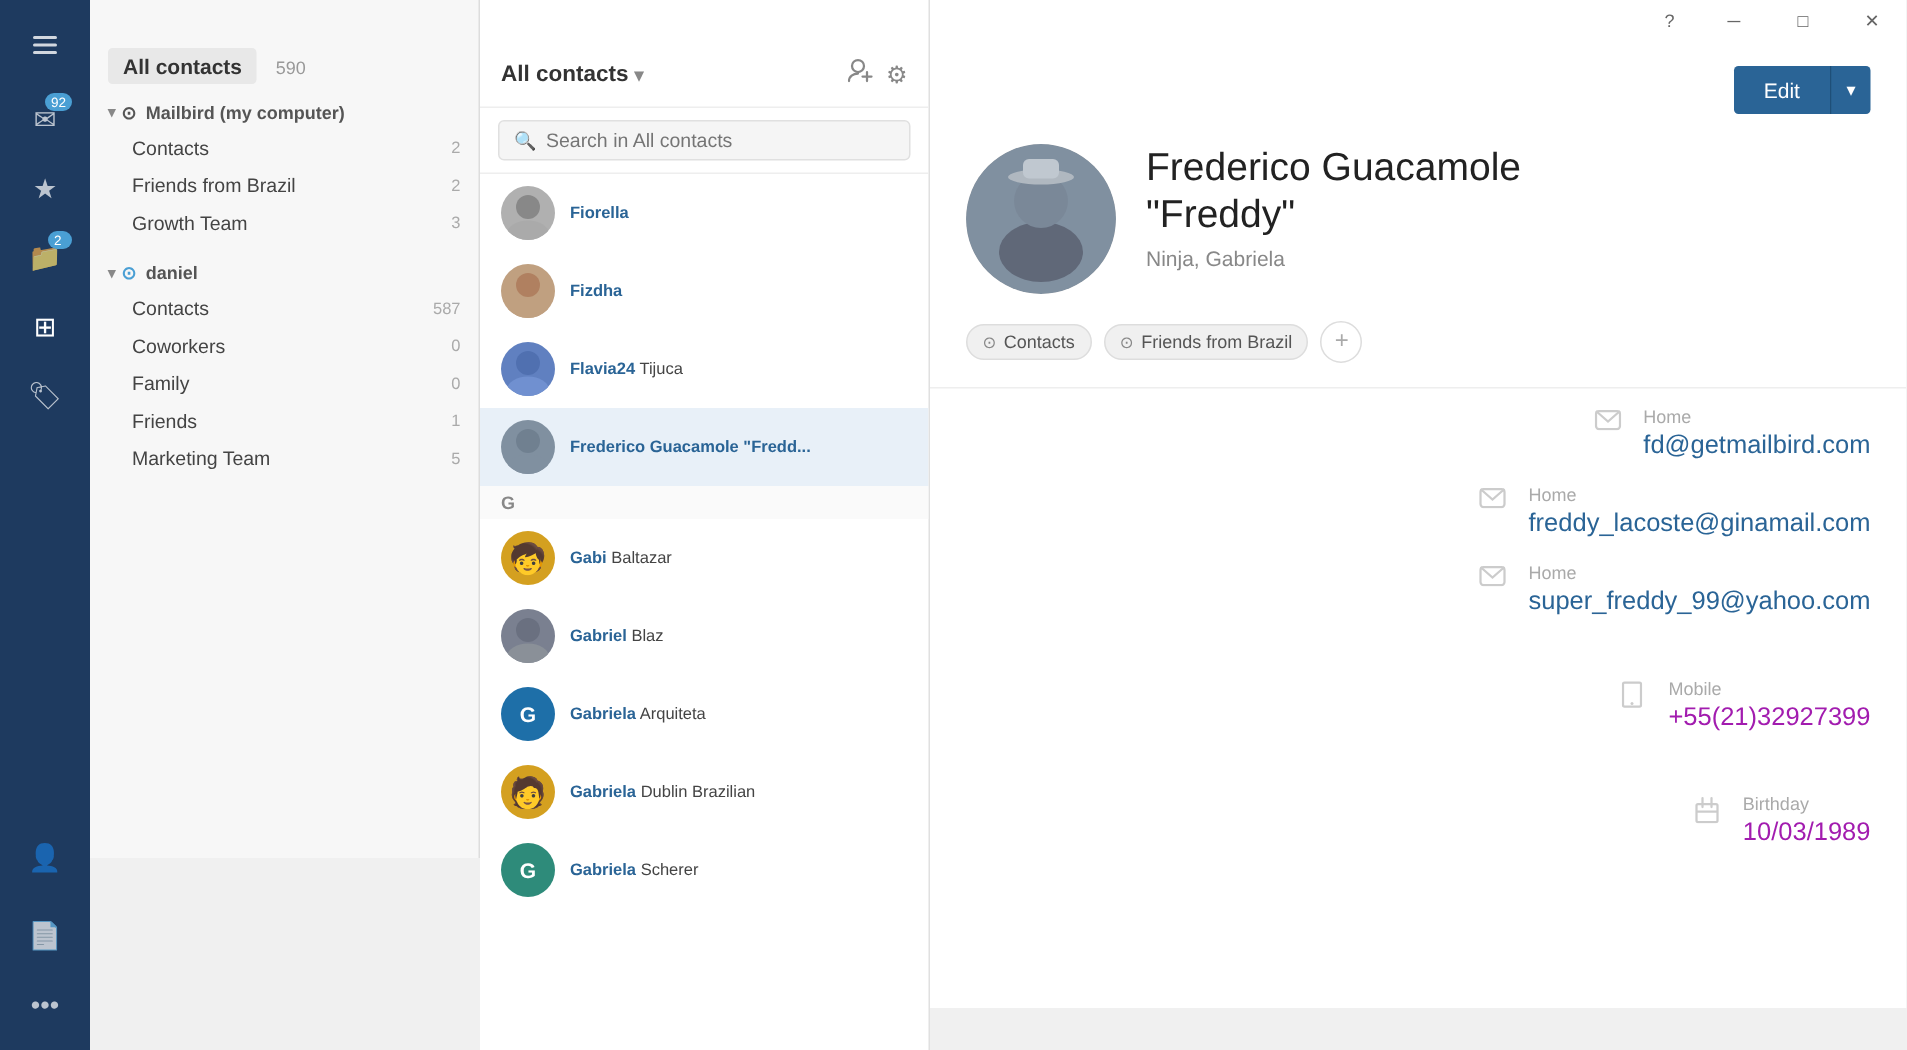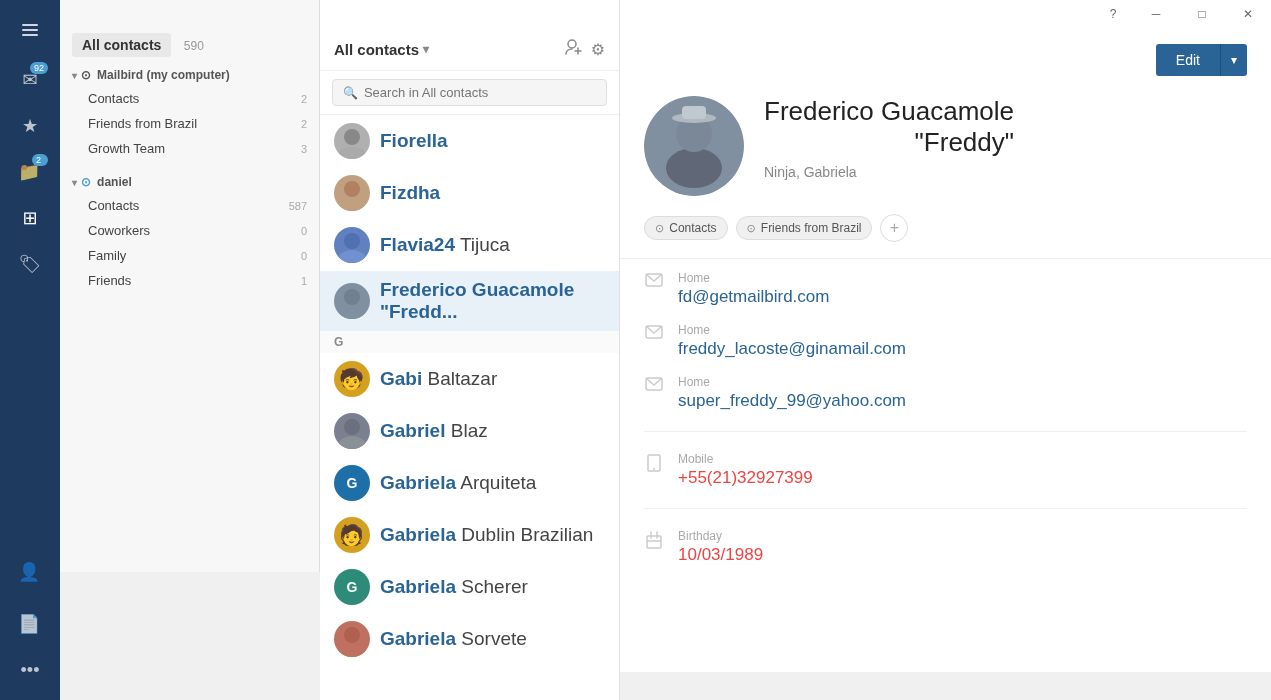--- a/index.html
+++ b/index.html
@@ -97,21 +97,21 @@
     }
     .contact-row {
       display: flex; align-items: center; padding: 8px 14px; cursor: pointer; gap: 10px;
     }
     .contact-row.selected { background: #e8f0f8; }
     .contact-avatar {
       width: 36px; height: 36px; border-radius: 50%; flex-shrink: 0; overflow: hidden;
       display: flex; align-items: center; justify-content: center; font-size: 14px; font-weight: 600;
       color: white;
     }
-    .contact-name { font-size: 19px; }
+    .contact-name { font-size: 11px; }
     .contact-name .first { font-weight: 600; color: #2a6496; }
     .contact-name .last { color: #444; }
 
     
     .detail-panel {
       flex: 1; height: 672px; background: white; display: flex; flex-direction: column;
       padding-top: 28px;
     }
     .detail-header {
       padding: 16px 24px 0 24px; display: flex; align-items: flex-start; justify-content: space-between;
@@ -127,44 +127,44 @@
 
     .detail-profile {
       display: flex; align-items: flex-start; padding: 20px 24px 10px 24px; gap: 20px;
     }
     .profile-avatar {
       width: 100px; height: 100px; border-radius: 50%; overflow: hidden; flex-shrink: 0;
       background: #ccc; display: flex; align-items: center; justify-content: center;
     }
     .profile-avatar svg { width: 100px; height: 100px; }
     .profile-info { display: flex; flex-direction: column; }
-    .profile-name { font-size: 26px; font-weight: 400; color: #222; line-height: 1.2; text-align: right; }
+    .profile-name { font-size: 26px; font-weight: 400; color: #222; line-height: 1.2; }
     .profile-title { font-size: 14px; color: #888; margin-top: 6px; }
 
     .group-tags {
       display: flex; align-items: center; gap: 8px; padding: 8px 24px 16px 24px;
       border-bottom: 1px solid #eee;
     }
     .group-tag {
       display: flex; align-items: center; gap: 5px; background: #f0f0f0; border: 1px solid #ddd;
       border-radius: 12px; padding: 4px 10px; font-size: 12px; color: #555; cursor: pointer;
     }
     .group-tag .tag-icon { font-size: 11px; color: #888; }
     .add-tag-btn {
       width: 28px; height: 28px; border-radius: 50%; border: 1px solid #ddd; background: white;
       display: flex; align-items: center; justify-content: center; color: #aaa; cursor: pointer; font-size: 16px;
     }
 
-    .detail-fields { padding: 12px 24px; display: flex; flex-direction: column; gap: 16px; }
+    .detail-fields { padding: 12px 24px; display: flex; flex-direction: column; gap: 16px; align-items: flex-end; }
     .field-row { display: flex; align-items: flex-start; gap: 14px; }
     .field-icon { color: #bbb; font-size: 16px; margin-top: 2px; flex-shrink: 0; width: 20px; text-align: center; }
     .field-content { display: flex; flex-direction: column; gap: 2px; }
     .field-label { font-size: 12px; color: #aaa; }
     .field-value { font-size: 17px; color: #2a6496; }
-    .field-value.dark { color: #ef4444; }
+    .field-value.dark { color: #a21caf; }
 
     
     .contacts-scroll::-webkit-scrollbar { width: 6px; }
     .contacts-scroll::-webkit-scrollbar-track { background: #f0f0f0; }
     .contacts-scroll::-webkit-scrollbar-thumb { background: #ccc; border-radius: 3px; }
 
     
     .av-blue { background: #1e6fa8; }
     .av-teal { background: #2e8b7a; }
     .av-yellow { background: #d4a020; }
@@ -260,20 +260,24 @@
     <span>Coworkers</span>
     <span class="count">0</span>
   </div>
   <div class="group-item">
     <span>Family</span>
     <span class="count">0</span>
   </div>
   <div class="group-item">
     <span>Friends</span>
     <span class="count">1</span>
+  </div>
+  <div class="group-item">
+    <span>Marketing Team</span>
+    <span class="count">5</span>
   </div>
 </div>
 
 <div class="contact-list-panel">
   <div class="contact-list-header">
     <div class="contact-list-title">
       <span>All contacts</span>
       <span style="font-size:12px;color:#888;">▾</span>
     </div>
     <div class="contact-list-actions">
@@ -377,32 +381,20 @@
       <div class="contact-name">
         <span class="first">Gabriela</span>
         <span class="last"> Dublin Brazilian</span>
       </div>
     </div>
     <div class="contact-row">
       <div class="contact-avatar av-teal">G</div>
       <div class="contact-name">
         <span class="first">Gabriela</span>
         <span class="last"> Scherer</span>
-      </div>
-    </div>
-    <div class="contact-row">
-      <div class="contact-avatar" style="background:#c07060;">
-        <svg viewBox="0 0 36 36" width="36" height="36">
-            <circle cx="18" cy="14" r="8" fill="#b06050"></circle>
-            <ellipse cx="18" cy="32" rx="14" ry="9" fill="#c07060"></ellipse>
-          </svg>
-      </div>
-      <div class="contact-name">
-        <span class="first">Gabriela</span>
-        <span class="last"> Sorvete</span>
       </div>
     </div>
   </div>
 </div>
 
 <div class="detail-panel">
   <div class="detail-header">
     <div></div>
     <div style="display:flex;">
       <button class="detail-edit-btn">Edit</button>

